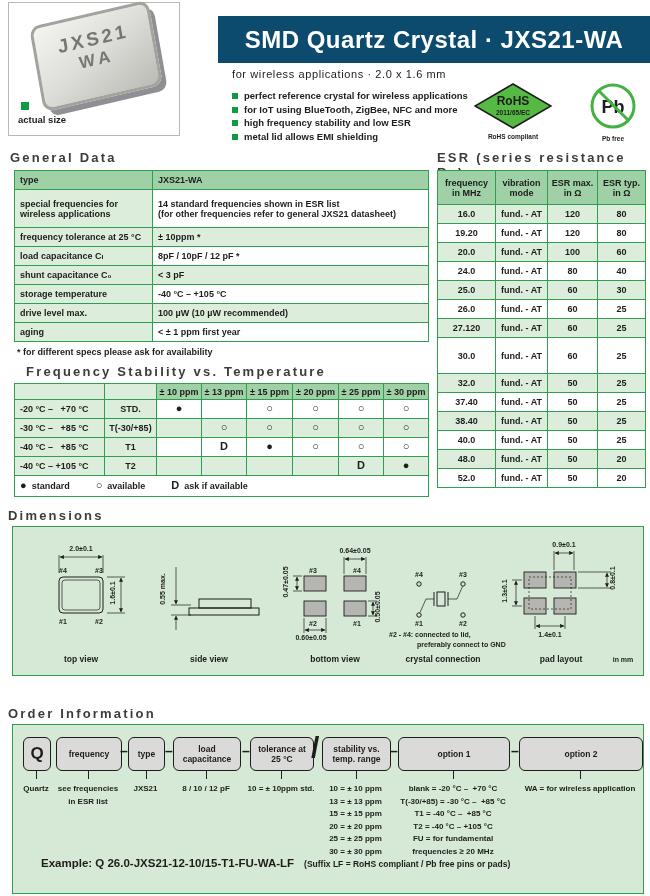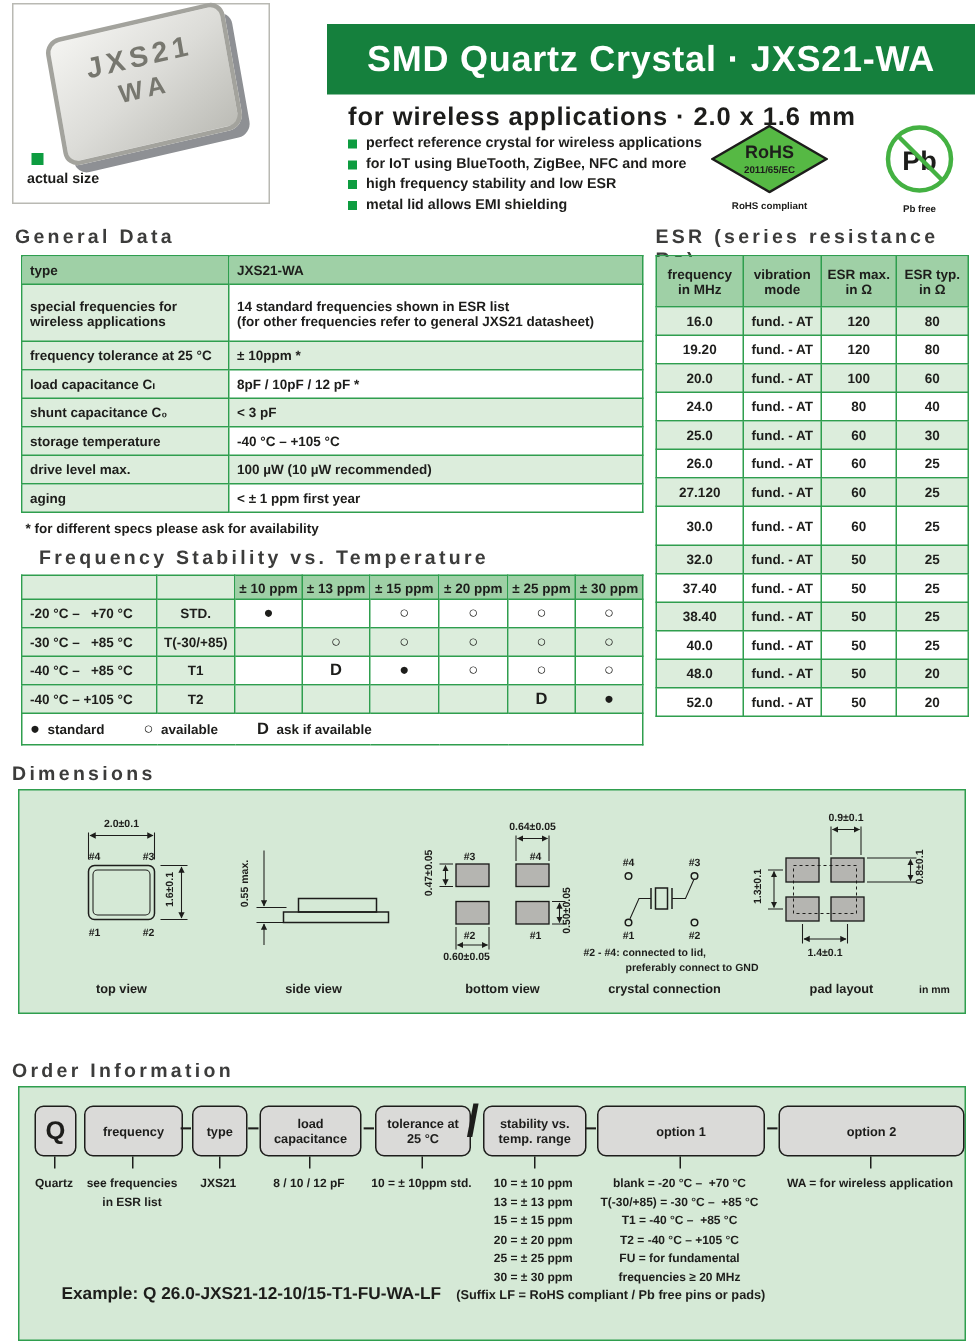--- a/index.html
+++ b/index.html
@@ -14,23 +14,23 @@
         transform:rotate(-13deg) skewX(-3deg);
         background:linear-gradient(150deg,#f4f4f1 0%,#dcdcd8 50%,#bcbcb6 100%);
         border:3px solid #a3a39d;border-radius:10px;
         box-shadow:5px 7px 0 -1px #8e9094;text-align:center;}
   .chip .l1{margin-top:12px;font-size:19px;font-weight:bold;letter-spacing:3px;color:#77776f;}
   .chip .l2{font-size:17px;font-weight:bold;letter-spacing:4px;color:#77776f;}
   .size-square{left:21px;top:102px;width:8px;height:8px;background:#0d9c40;}
   .size-caption{left:18px;top:114px;font-size:9.5px;font-weight:bold;}
 
   
-  .band{left:218px;top:16px;width:432px;height:47px;background:#15803d;}
+  .band{left:218px;top:16px;width:432px;height:47px;background:#0c4a6e;}
   .band-title{width:100%;text-align:center;line-height:47px;color:#fff;font-size:24px;font-weight:bold;letter-spacing:.5px;}
-  .subtitle{left:232px;top:68px;font-size:17px;font-weight:bold;letter-spacing:.6px;}
+  .subtitle{left:232px;top:68px;font-size:11px;font-weight:normal;letter-spacing:.6px;}
   .features{left:232px;top:91px;width:250px;}
   .feat-row{display:flex;align-items:flex-start;margin-bottom:3px;}
   .feat-sq{flex:0 0 6px;width:6px;height:6px;background:#0d9c40;margin:2px 6px 0 0;}
   .feat-tx{font-size:9.5px;font-weight:bold;line-height:10.5px;}
 
   .badge-caption{font-size:6.5px;font-weight:bold;text-align:center;}
 
   
   table{border-collapse:collapse;table-layout:fixed;}
   td,th{border:1px solid #2f9e4e;font-size:9px;font-weight:bold;color:#1d1d1b;padding:0 5px;overflow:hidden;}
@@ -260,21 +260,21 @@
           <td class="c-white ctr">fund. - AT</td>
           <td class="c-white ctr">60</td>
           <td class="c-white ctr">25</td>
         </tr>
         <tr style="height: 19px;">
           <td class="c-light ctr">27.120</td>
           <td class="c-light ctr">fund. - AT</td>
           <td class="c-light ctr">60</td>
           <td class="c-light ctr">25</td>
         </tr>
-        <tr style="height: 26px;">
+        <tr style="height: 36px;">
           <td class="c-white ctr">30.0</td>
           <td class="c-white ctr">fund. - AT</td>
           <td class="c-white ctr">60</td>
           <td class="c-white ctr">25</td>
         </tr>
         <tr style="height: 19px;">
           <td class="c-light ctr">32.0</td>
           <td class="c-light ctr">fund. - AT</td>
           <td class="c-light ctr">50</td>
           <td class="c-light ctr">25</td>

